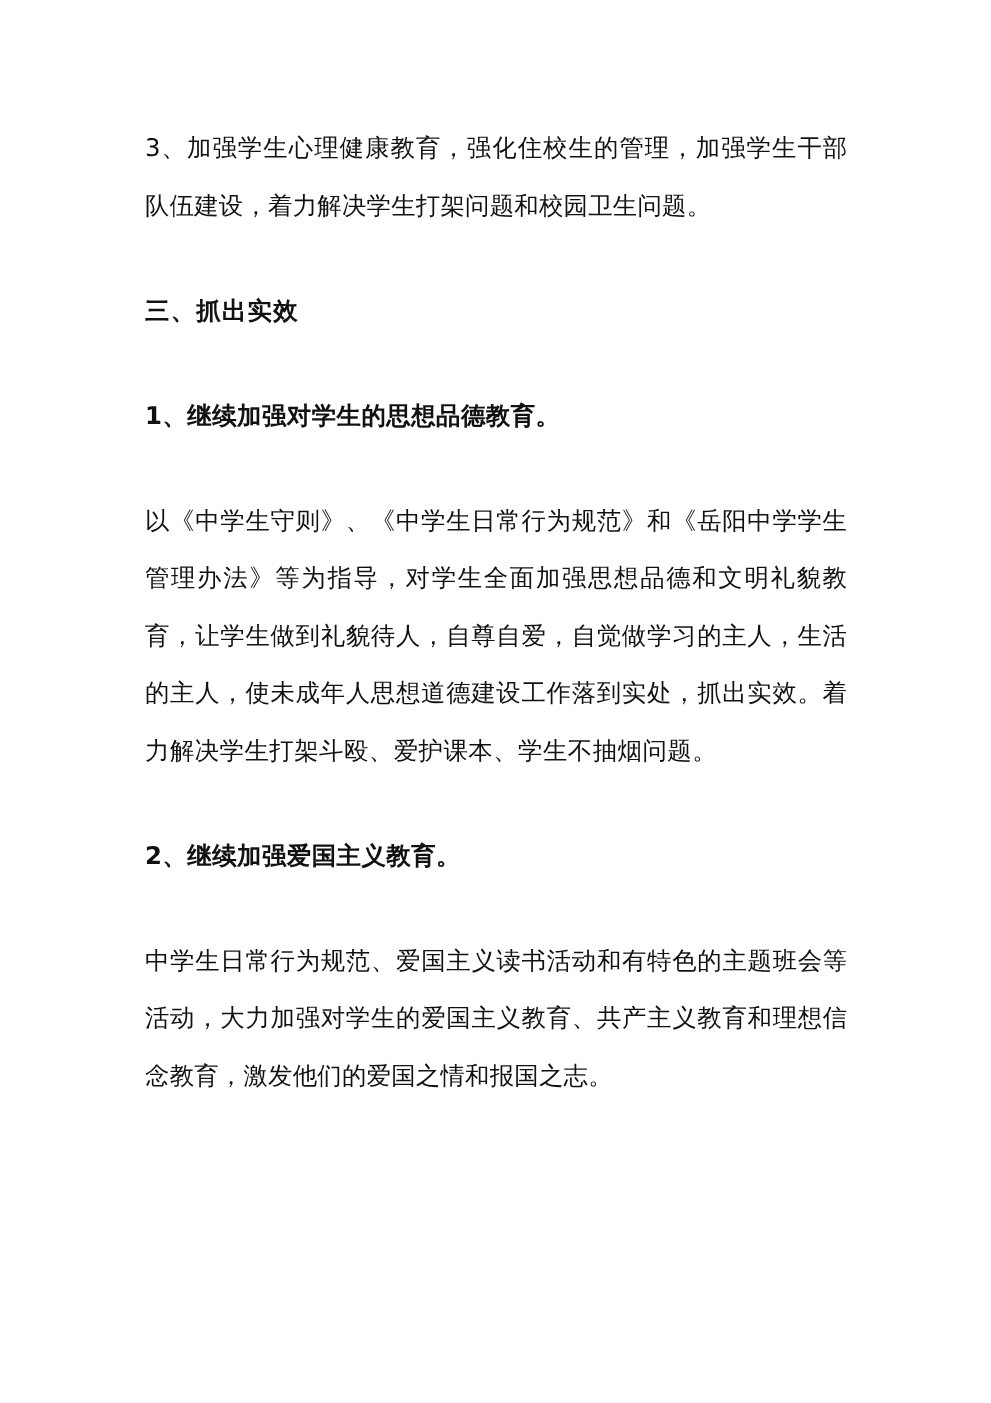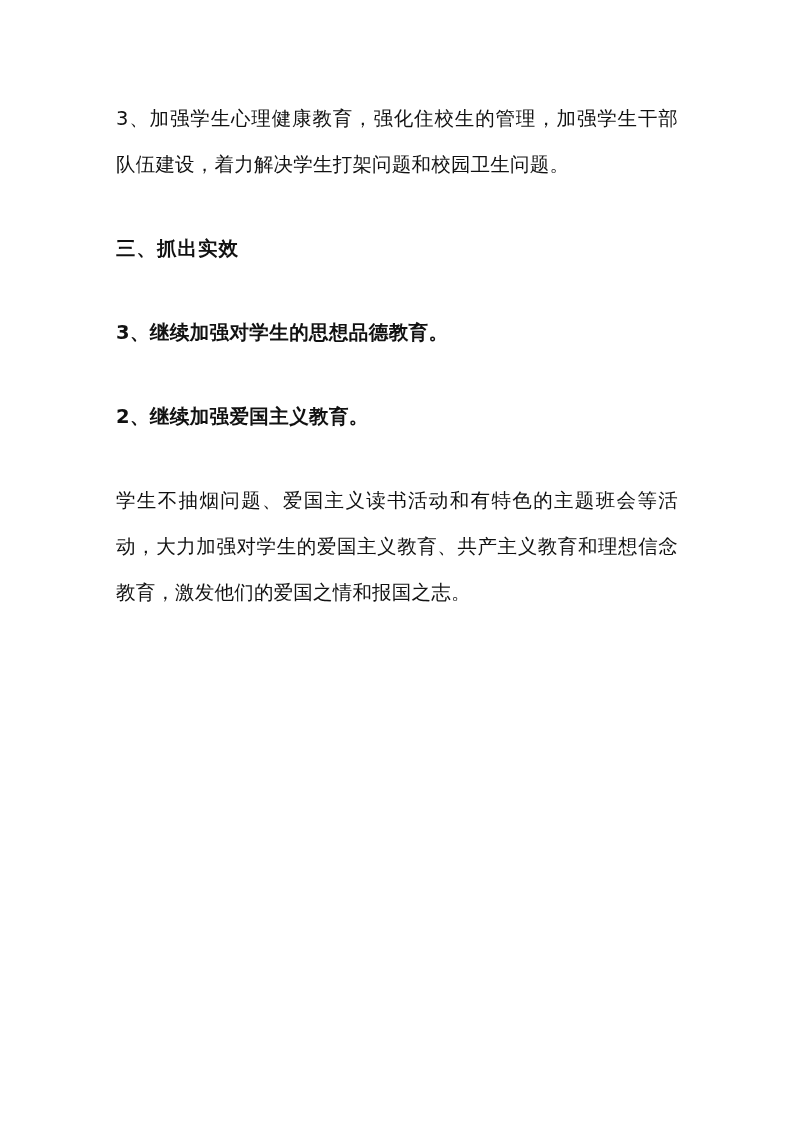--- a/index.html
+++ b/index.html
@@ -52,22 +52,23 @@
 </head>
 <body>
 
 <div class="page">
   <div class="doc-body">
 
     <p class="para tight">3、加强学生心理健康教育，强化住校生的管理，加强学生干部队伍建设，着力解决学生打架问题和校园卫生问题。</p>
 
     <p class="para heading">三、抓出实效</p>
 
-    <p class="para bold">3、继续加强对学生的思想品德教育。</p>
+    <p class="para bold">1、继续加强对学生的思想品德教育。</p>
 
+    <p class="para">以《中学生守则》、《中学生日常行为规范》和《岳阳中学学生管理办法》等为指导，对学生全面加强思想品德和文明礼貌教育，让学生做到礼貌待人，自尊自爱，自觉做学习的主人，生活的主人，使未成年人思想道德建设工作落到实处，抓出实效。着力解决学生打架斗殴、爱护课本、学生不抽烟问题。</p>
 
     <p class="para bold">2、继续加强爱国主义教育。</p>
 
-    <p class="para tight">学生不抽烟问题、爱国主义读书活动和有特色的主题班会等活动，大力加强对学生的爱国主义教育、共产主义教育和理想信念教育，激发他们的爱国之情和报国之志。</p>
+    <p class="para tight">中学生日常行为规范、爱国主义读书活动和有特色的主题班会等活动，大力加强对学生的爱国主义教育、共产主义教育和理想信念教育，激发他们的爱国之情和报国之志。</p>
 
 
   </div>
 </div>
 
 </body></html>

